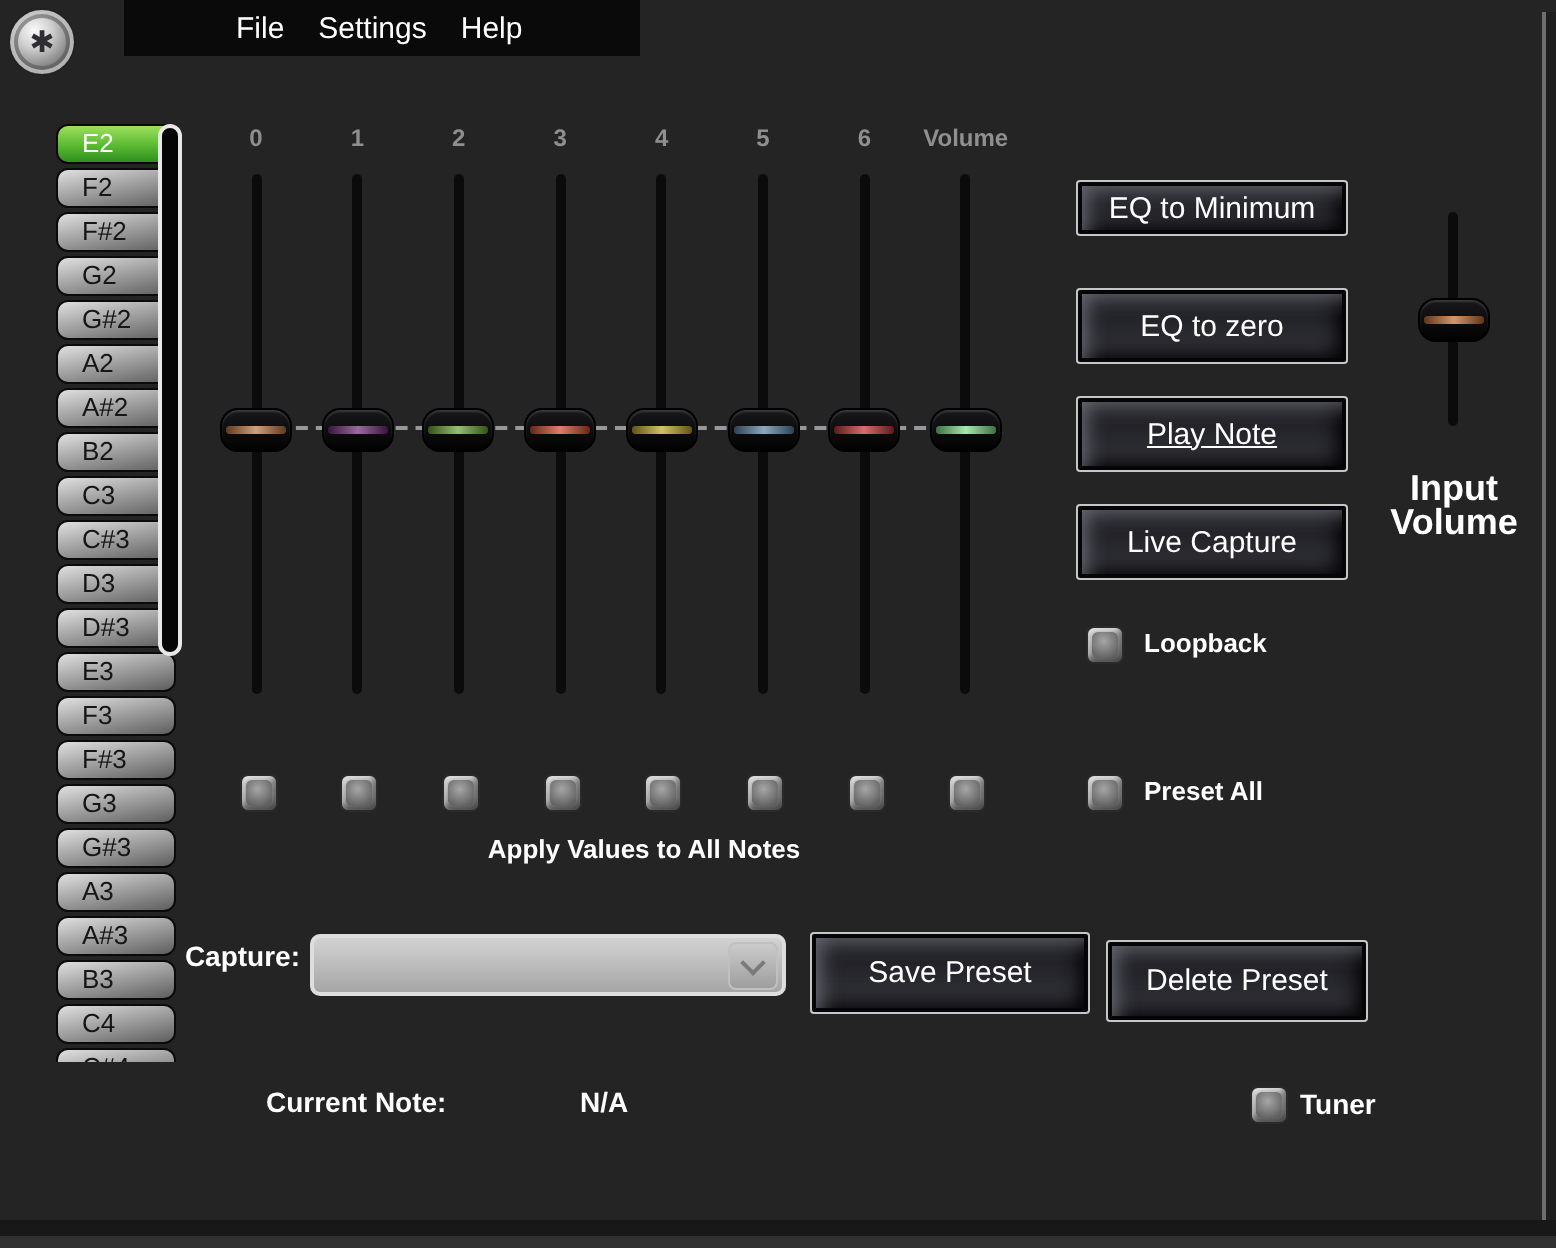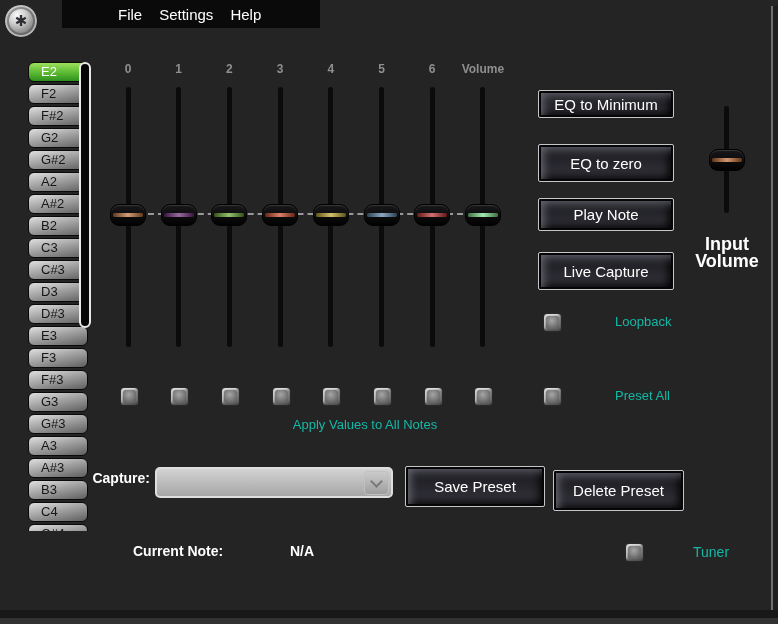--- a/index.html
+++ b/index.html
@@ -37,21 +37,21 @@
   .sl-stripe{position:absolute;left:2px;right:2px;top:8px;height:4px;border-radius:2px;}
   .sl-stripe::after{content:"";position:absolute;inset:0;border-radius:2px;
              background:linear-gradient(90deg,rgba(0,0,0,.5),rgba(255,255,255,.3) 50%,rgba(0,0,0,.5));}
   
   .cb{position:absolute;width:17px;height:17px;border-radius:4px;
       background:linear-gradient(160deg,#d2d2d2 0%,#9a9a9a 45%,#6e6e6e 100%);
       border:1px solid #2a2a2a;box-sizing:content-box;
       box-shadow:inset -1px -2px 3px rgba(0,0,0,.4),inset 1px 1px 2px rgba(255,255,255,.6);}
   .cb::after{content:"";position:absolute;inset:2px;border-radius:3px;
       background:radial-gradient(circle at 45% 35%,#a6a6a6,#5d5d5d 85%);}
-  .lbl{position:absolute;color:#14b8a6;font-size:13px;font-weight:normal;white-space:nowrap;margin-left:43px;}
+  .lbl{position:absolute;color:#ffffff;font-size:13px;font-weight:bold;white-space:nowrap;}
   
   .btn3d{position:absolute;display:flex;align-items:center;justify-content:center;color:#fff;font-size:15px;
          background:linear-gradient(180deg,#1a1a1f 0%,#26262c 50%,#3a3a42 100%);
          border:1px solid #c6c6c6;border-radius:2px;cursor:default;box-sizing:border-box;
          box-shadow:inset 0 0 0 2px #050507,inset 7px 7px 10px -3px rgba(165,165,180,.55),inset -7px -7px 10px -3px rgba(0,0,0,1);}
   
   .combo{position:absolute;left:155px;top:467px;width:238px;height:31px;border-radius:5px;
          background:linear-gradient(180deg,#d2d2d2,#a6a6a6);border:2px solid #dedede;box-sizing:border-box;}
   .combo-arrow{position:absolute;top:2px;right:2px;width:23px;height:22px;border:1px solid #c0c0c0;border-radius:4px;
          background:linear-gradient(180deg,#cbcbcb,#9e9e9e);display:flex;align-items:center;justify-content:center;}
@@ -148,21 +148,21 @@
       <div class="sl-handle" style="left: 464.9px;">
         <div class="sl-stripe" style="background-color: rgb(124, 224, 138);"></div>
       </div>
       <div class="cb" style="left: 474.4px; top: 387px;"></div>
     </div>
 
   <div class="lbl" style="left:155px;top:417px;width:334px;text-align:center;">Apply Values to All Notes</div>
 
   <div class="btn3d" style="left:538px;top:90px;width:136px;height:28px;">EQ to Minimum</div>
   <div class="btn3d" style="left:538px;top:144px;width:136px;height:38px;">EQ to zero</div>
-  <div class="btn3d" style="left:538px;top:198px;width:136px;height:33px;">Play Note</div>
+  <div class="btn3d" style="left:538px;top:198px;width:136px;height:38px;text-decoration:underline;">Play Note</div>
   <div class="btn3d" style="left:538px;top:252px;width:136px;height:38px;">Live Capture</div>
 
   <div class="cb" style="left:543px;top:313px;"></div>
   <div class="lbl" style="left:572px;top:314px;">Loopback</div>
   <div class="cb" style="left:543px;top:387px;"></div>
   <div class="lbl" style="left:572px;top:388px;">Preset All</div>
 
   <div class="sl-track" style="left:724px;top:106px;height:107px;"></div>
   <div class="sl-handle" style="left:709px;top:149px;">
     <div class="sl-stripe" style="background-color: rgb(192, 106, 48);"></div>

